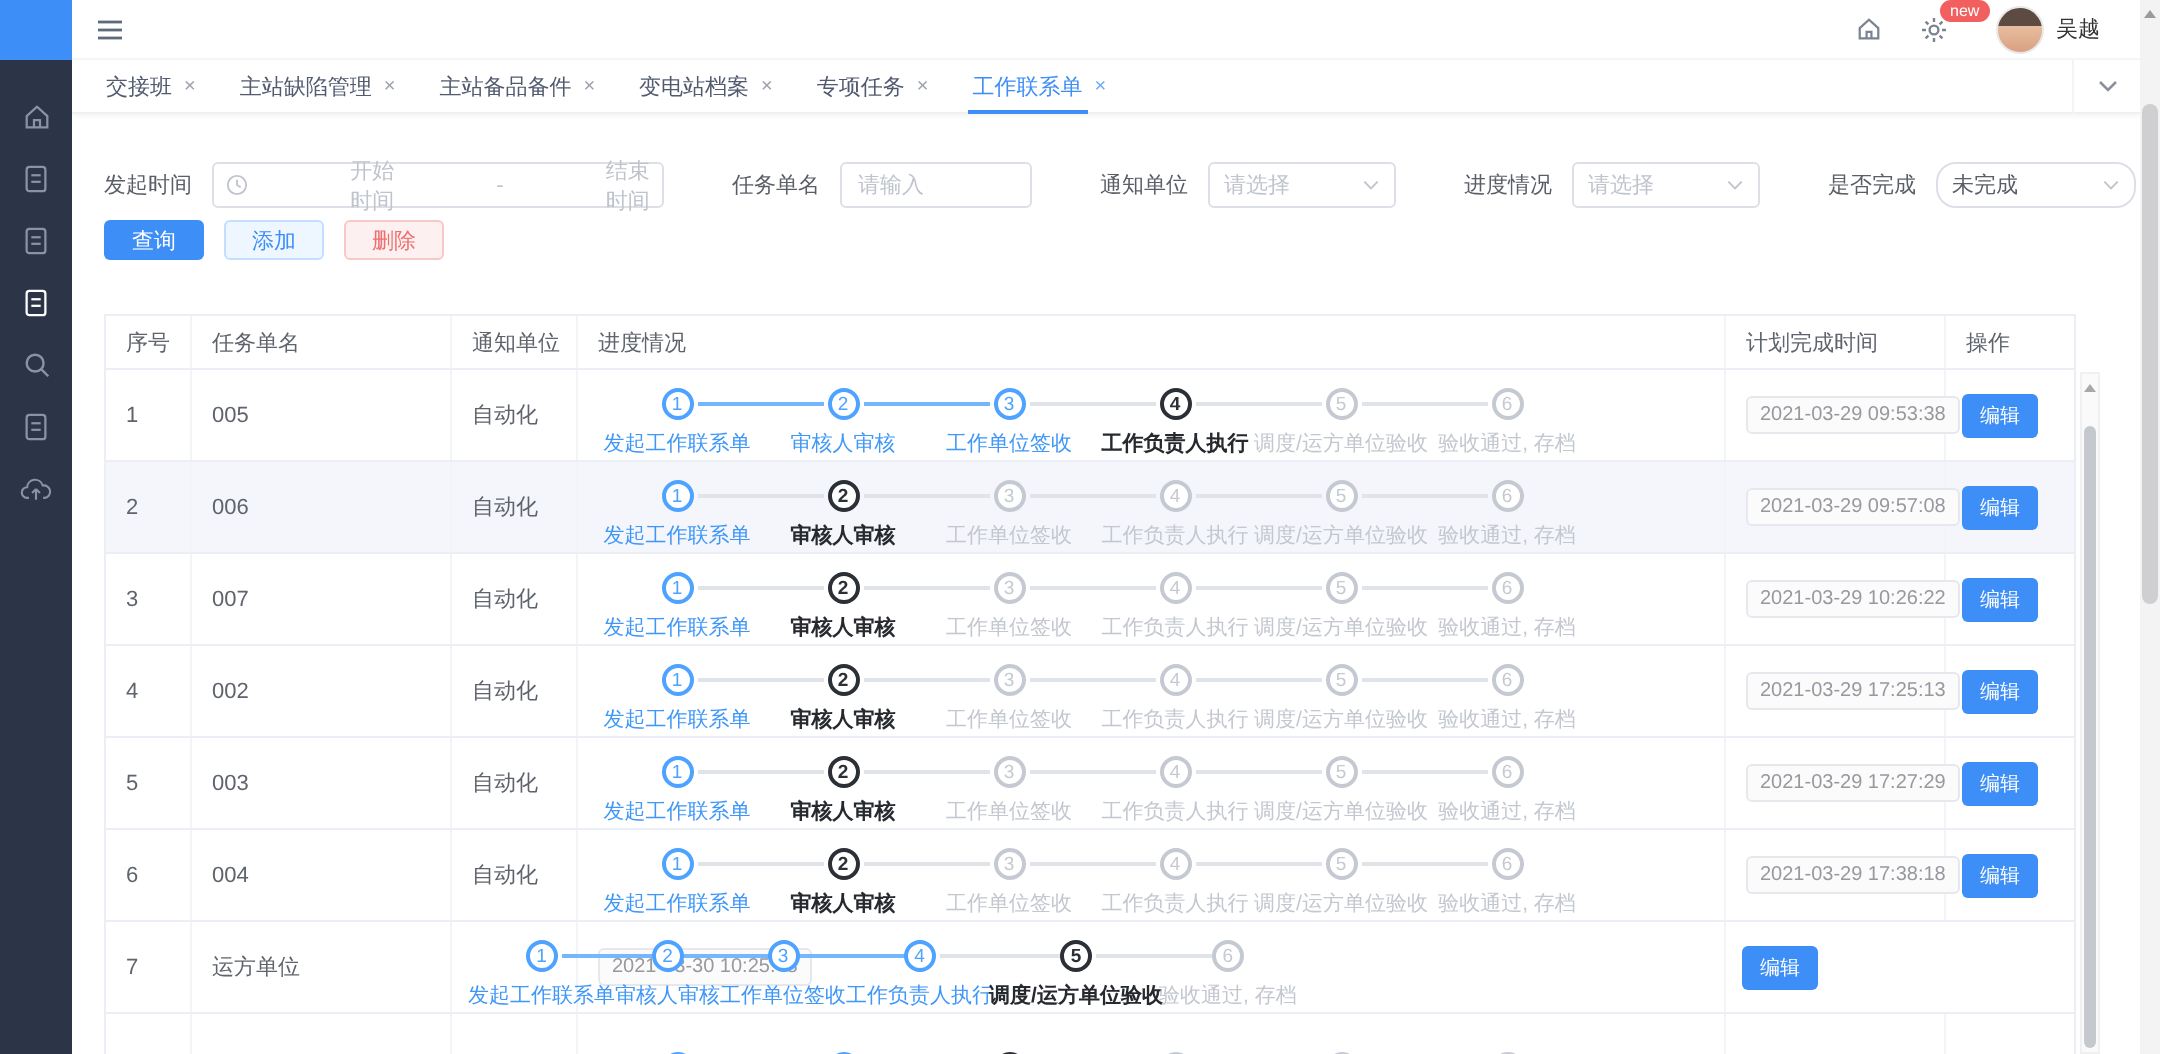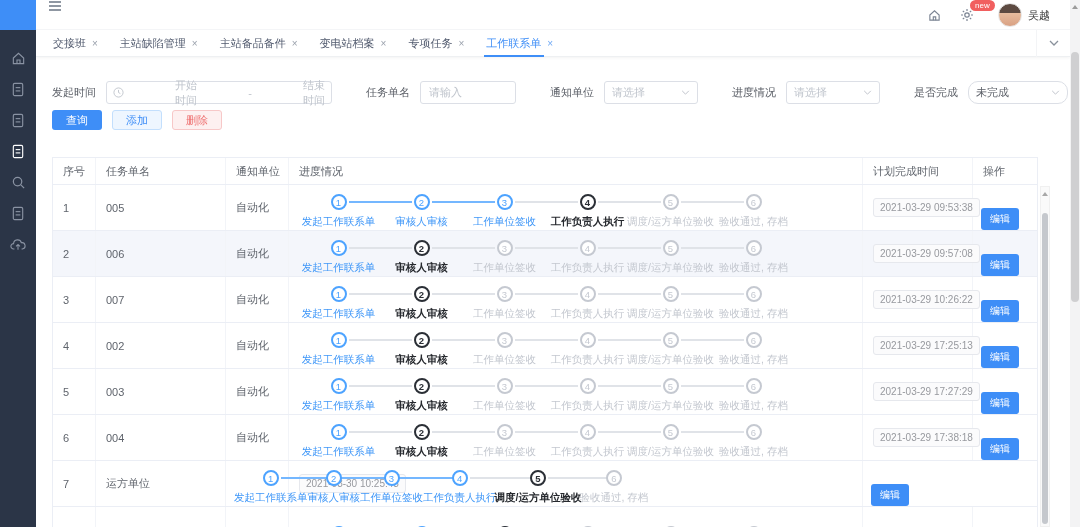--- a/index.html
+++ b/index.html
@@ -8,21 +8,21 @@
   svg { display:block; }
 
   
   .sidebar { position:absolute; left:0; top:0; width:36px; height:527px; background:#2b3547; z-index:5; }
   .logo { height:30px; background:#3e8ef7; }
   .side-icons { display:flex; flex-direction:column; align-items:center; padding-top:13px; }
   .side-icon { width:36px; height:31px; display:flex; align-items:center; justify-content:center; color:#8a93a3; cursor:pointer; }
   .side-icon.active { color:#ffffff; }
 
   
-  .topbar { position:absolute; left:36px; top:0; width:1034px; height:30px; background:#fff; border-bottom:1px solid #f4f5f7; display:flex; z-index:4; }
+  .topbar { position:absolute; left:36px; top:0; width:1034px; height:30px; background:#fff; border-bottom:1px solid #f4f5f7; display:flex; align-items:center; z-index:4; }
   .hamburger { margin-left:12px; color:#5f6b7a; cursor:pointer; }
   .topbar-right { margin-left:auto; display:flex; align-items:center; padding-right:20px; height:30px; }
   .tb-icon { color:#7a8392; cursor:pointer; }
   .gear-wrap { position:relative; margin-left:19px; margin-right:24px; }
   .new-badge { position:absolute; left:10px; top:-8px; background:#f15f5f; color:#fff; font-size:8px; line-height:11px; padding:0 5px; border-radius:7px; }
   .avatar { width:24px; height:24px; border-radius:50%; background:linear-gradient(180deg,#5d4a41 0%,#5d4a41 40%,#e8bd9f 40%,#d9a183 100%); border:1px solid #e8e8e8; cursor:pointer; }
   .user-name { font-size:11px; color:#333; margin-left:6px; cursor:pointer; }
 
   
   .tabbar { position:absolute; left:36px; top:30px; width:1034px; height:27px; background:#fff; border-bottom:1px solid #eef0f2; box-shadow:0 1px 3px rgba(0,0,0,.05); display:flex; align-items:center; padding-left:6px; z-index:3; }
@@ -60,21 +60,21 @@
   .btn-danger { background:#fdf0f0; border-color:#f7c8c8; color:#ee6f6f; }
 
   
   .table { position:absolute; top:100px; left:16px; width:986px; border:1px solid #ebeef5; border-bottom:none; font-size:11px; }
   .trow { display:grid; grid-template-columns:43px 130px 63px 574px 110px 66px; border-bottom:1px solid #ebeef5; background:#fff; }
   .trow.head { height:27px; color:#8e949e; }
   .trow.body-row { height:46px; }
   .trow.highlight { background:#f4f6fb; }
   .tcell { display:flex; align-items:center; padding-left:10px; border-right:1px solid #f2f4f8; overflow:visible; color:#5f646c; }
   .tcell:last-child { border-right:none; }
-  .tcell.op { padding-left:8px;align-items:flex-end; }
+  .tcell.op { padding-left:8px; }
 
   
   .steps { display:flex; padding-left:8px; padding-top:8px; align-items:flex-start; width:100%; }
   .step { width:83px; position:relative; display:flex; flex-direction:column; align-items:center; }
   .step::after { content:""; position:absolute; top:7px; left:calc(50% + 10px); width:63px; height:2px; background:#e0e3e8; }
   .step:last-child::after { display:none; }
   .step.line-done::after { background:#74b7ff; }
   .step-circle { width:16px; height:16px; border:2px solid #c5c9d1; border-radius:50%; background:#fff; color:#c5c9d1; font-size:9.5px; display:flex; align-items:center; justify-content:center; z-index:1; }
   .step-label { margin-top:5px; font-size:10.5px; color:#c3c7cf; white-space:nowrap; }
   .step.done .step-circle { border-color:#4da3ff; color:#4da3ff; }

